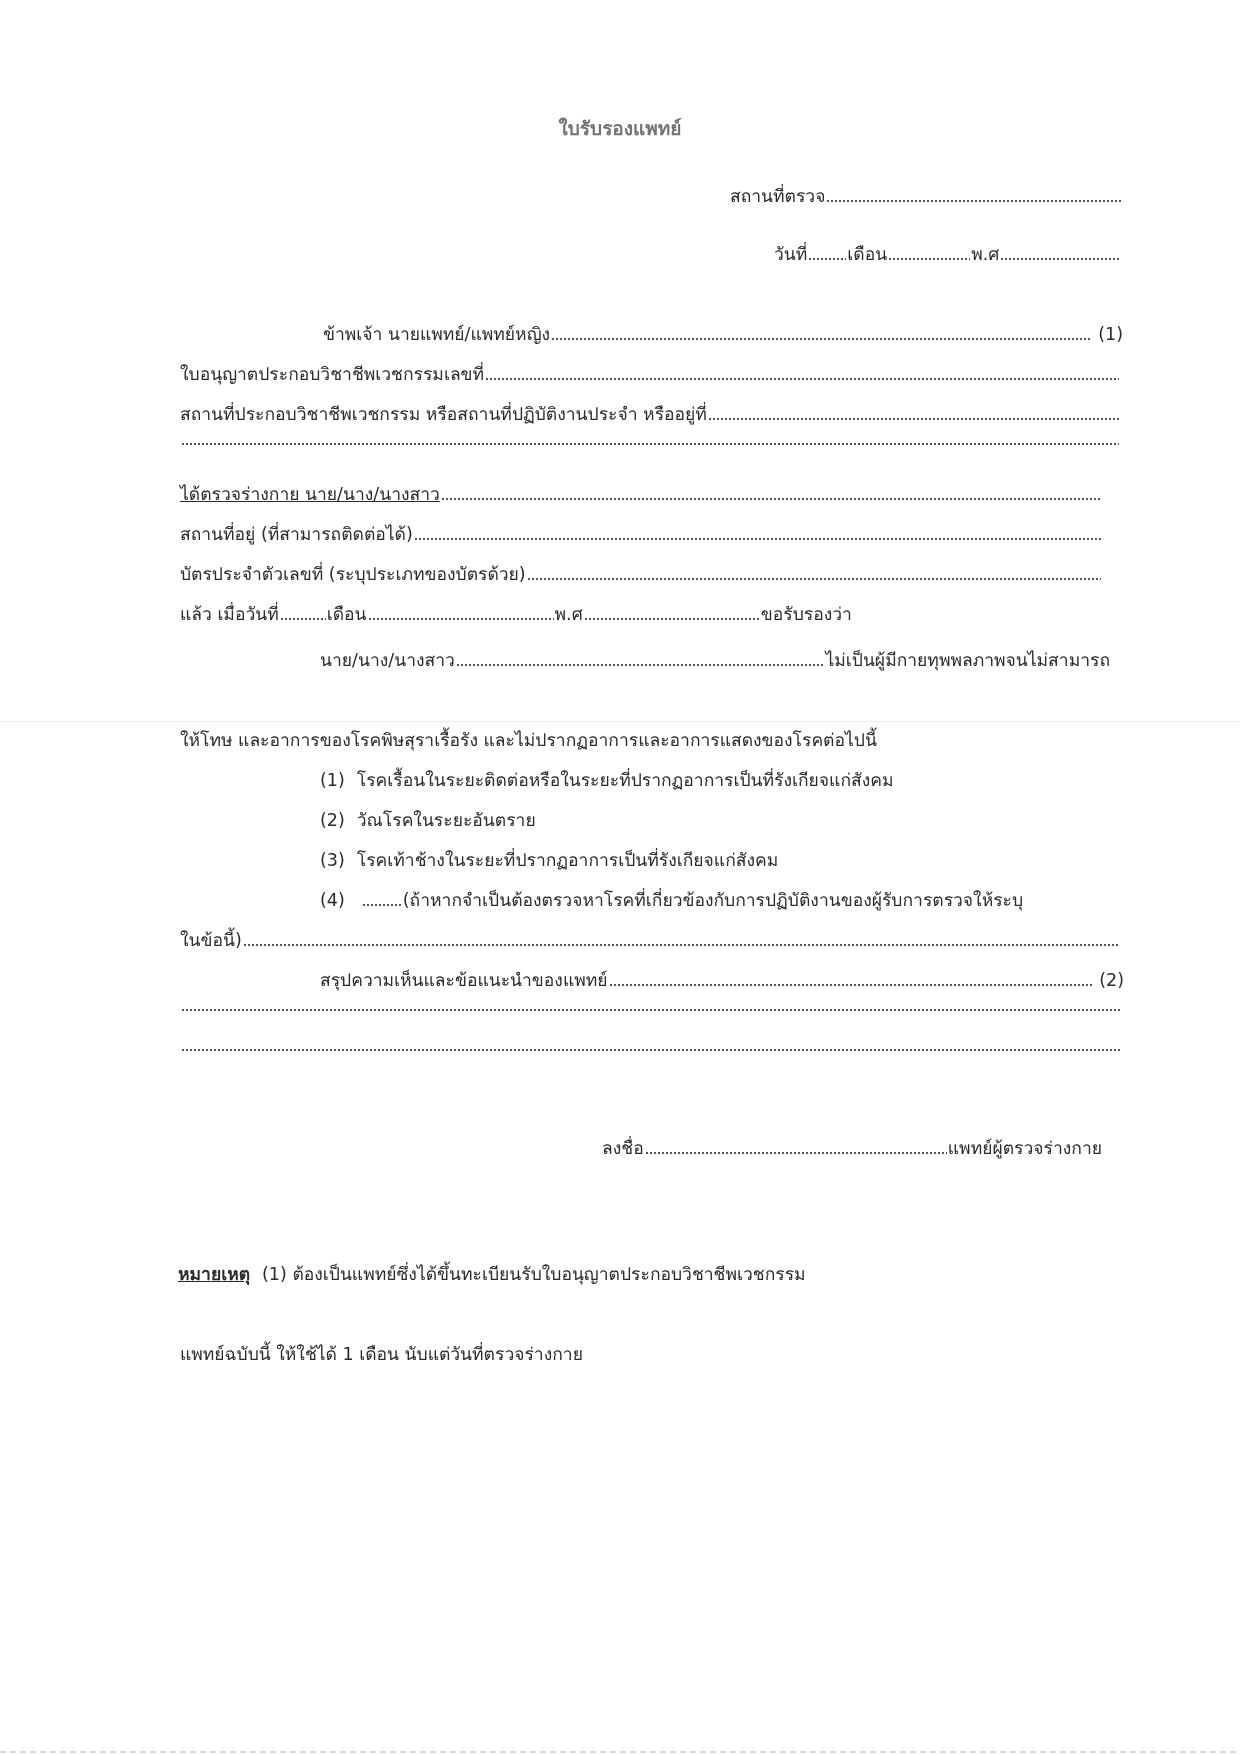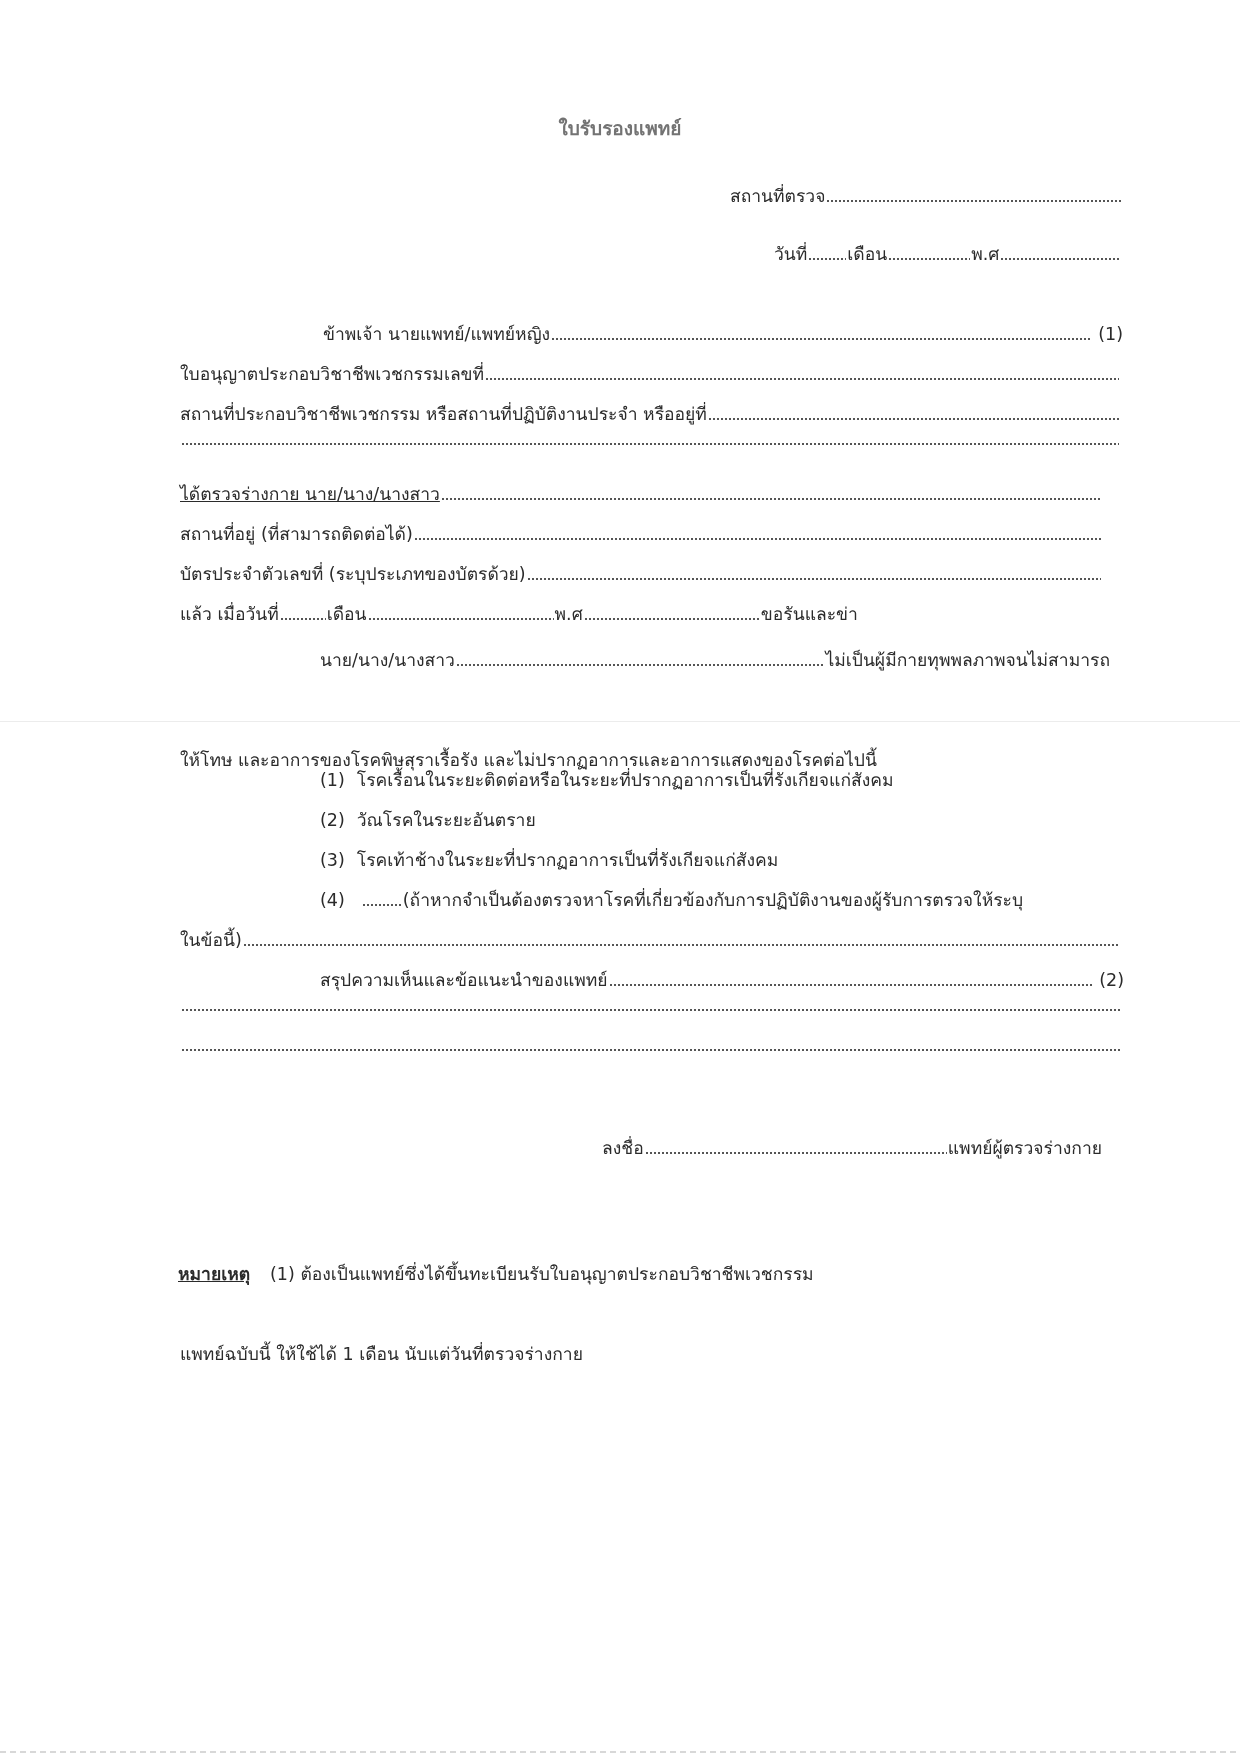--- a/index.html
+++ b/index.html
@@ -17,21 +17,21 @@
       display: inline-block; flex: 1 1 auto; height: 4px; margin: 0 1px;
       background-image: radial-gradient(circle, #555 0.9px, transparent 1.1px);
       background-size: 4px 4px; background-repeat: repeat-x; background-position: 0 0;
       align-self: flex-end; margin-bottom: 5px; min-width: 10px;
     }
     .dots.fixed { flex: 0 0 auto; }
     .title {
       position: absolute; left: 0; width: 1240px; top: 113px; text-align: center;
       font-size: 19px; font-weight: bold; color: #737373;
     }
-    .note-head { font-weight: bold; text-decoration: underline; margin-right: 20px; }
+    .note-head { font-weight: bold; text-decoration: underline; margin-right: 12px; }
     .scanline {
       position: absolute; left: 0; width: 1240px; height: 1px; background: #ececec;
     }
     .bottom-edge {
       position: absolute; left: 0; width: 1240px; top: 1751px; height: 2px;
       background-image: repeating-linear-gradient(90deg, #d8d8d8 0 6px, transparent 6px 10px);
     }
   </style>
 </head>
 <body>
@@ -85,29 +85,29 @@
     <span>บัตรประจำตัวเลขที่ (ระบุประเภทของบัตรด้วย)</span>
     <span class="dots"></span>
   </div>
   <div class="line" style="left:180px; top:602px; width:820px;">
     <span>แล้ว  เมื่อวันที่</span>
     <span class="dots fixed" style="width:46px;"></span>
     <span>เดือน</span>
     <span class="dots fixed" style="width:186px;"></span>
     <span>พ.ศ</span>
     <span class="dots fixed" style="width:176px;"></span>
-    <span>ขอรันและข่า</span>
+    <span>ขอรับรองว่า</span>
   </div>
 
   <div class="line" style="left:320px; top:648px; width:790px;">
     <span>นาย/นาง/นางสาว</span>
     <span class="dots"></span>
     <span>ไม่เป็นผู้มีกายทุพพลภาพจนไม่สามารถ</span>
   </div>
-  <div class="line" style="left:180px; top:728px;margin-top:20px;">ให้โทษ และอาการของโรคพิษสุราเรื้อรัง  และไม่ปรากฏอาการและอาการแสดงของโรคต่อไปนี้</div>
+  <div class="line" style="left:180px; top:728px;">ให้โทษ และอาการของโรคพิษสุราเรื้อรัง  และไม่ปรากฏอาการและอาการแสดงของโรคต่อไปนี้</div>
 
   <div class="line" style="left:320px; top:768px;">
     <span style="margin-right:12px;">(1)</span>
     <span>โรคเรื้อนในระยะติดต่อหรือในระยะที่ปรากฏอาการเป็นที่รังเกียจแก่สังคม</span>
   </div>
   <div class="line" style="left:320px; top:808px;">
     <span style="margin-right:12px;">(2)</span>
     <span>วัณโรคในระยะอันตราย</span>
   </div>
   <div class="line" style="left:320px; top:848px;">

